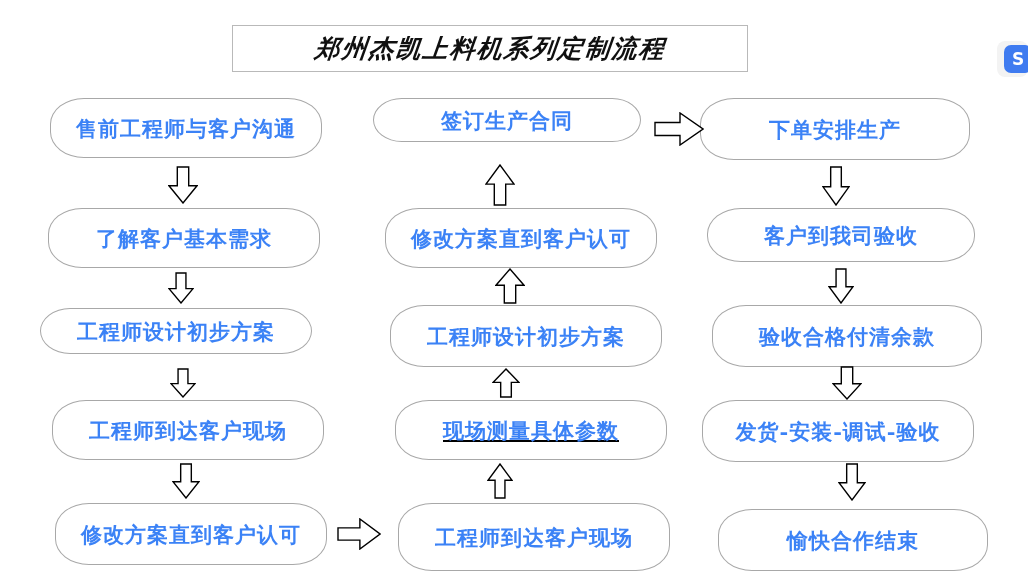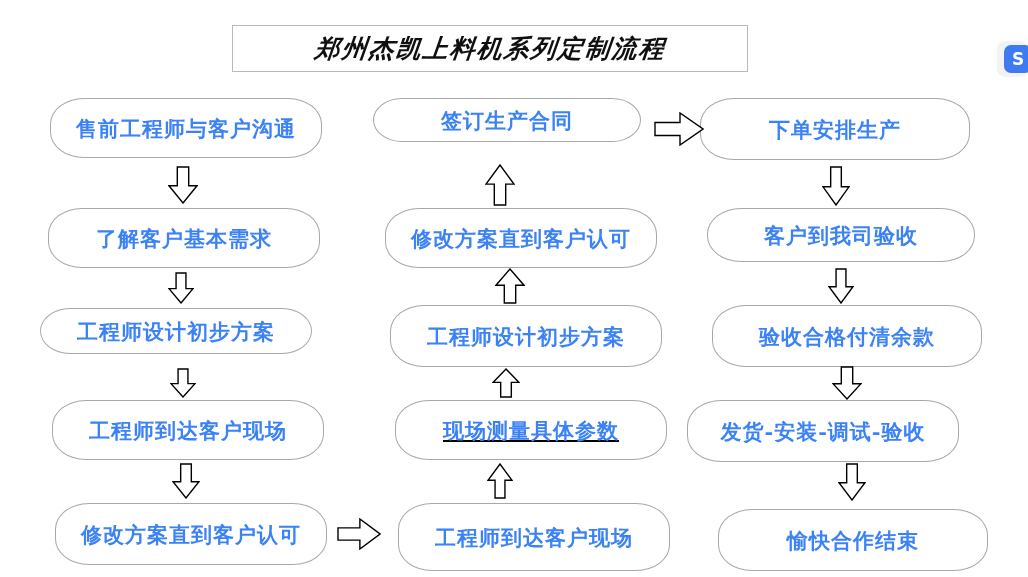--- a/index.html
+++ b/index.html
@@ -148,21 +148,21 @@
       </div>
       <div class="node" style="left: 700px; top: 98px; width: 270px; height: 62px;">
         <span class="node-label">下单安排生产</span>
       </div>
       <div class="node" style="left: 707px; top: 208px; width: 268px; height: 54px;">
         <span class="node-label">客户到我司验收</span>
       </div>
       <div class="node" style="left: 712px; top: 305px; width: 270px; height: 62px;">
         <span class="node-label">验收合格付清余款</span>
       </div>
-      <div class="node" style="left: 687px; top: 400px; width: 272px; height: 62px; text-align: center;">
+      <div class="node" style="left: 702px; top: 400px; width: 272px; height: 62px; text-align: center;">
         <span class="node-label">发货-安装-调试-验收</span>
       </div>
       <div class="node" style="left: 718px; top: 509px; width: 270px; height: 62px;">
         <span class="node-label">愉快合作结束</span>
       </div>
     </div>
   <div id="arrows-layer">
       <div class="arrow" style="left: 168px; top: 166px; width: 30px; height: 38px;">
         <svg width="30" height="38" viewBox="0 0 30 38">
           <polygon points="9.3,1 20.7,1 20.7,19.76 29,19.76 15,37 1,19.76 9.3,19.76" fill="#ffffff" stroke="#000000" stroke-width="1.4" stroke-linejoin="miter"></polygon>

